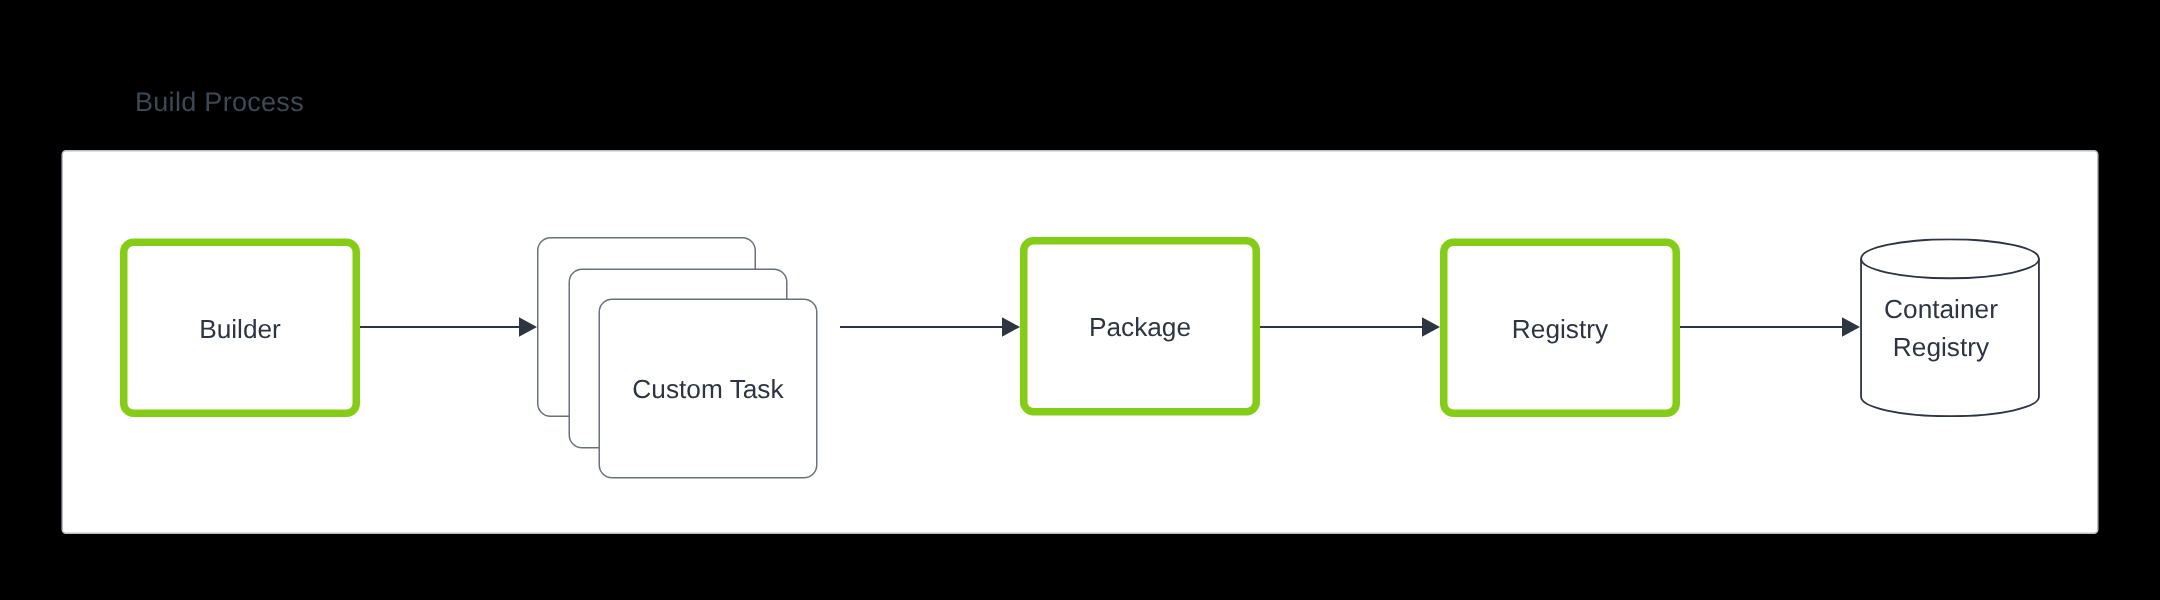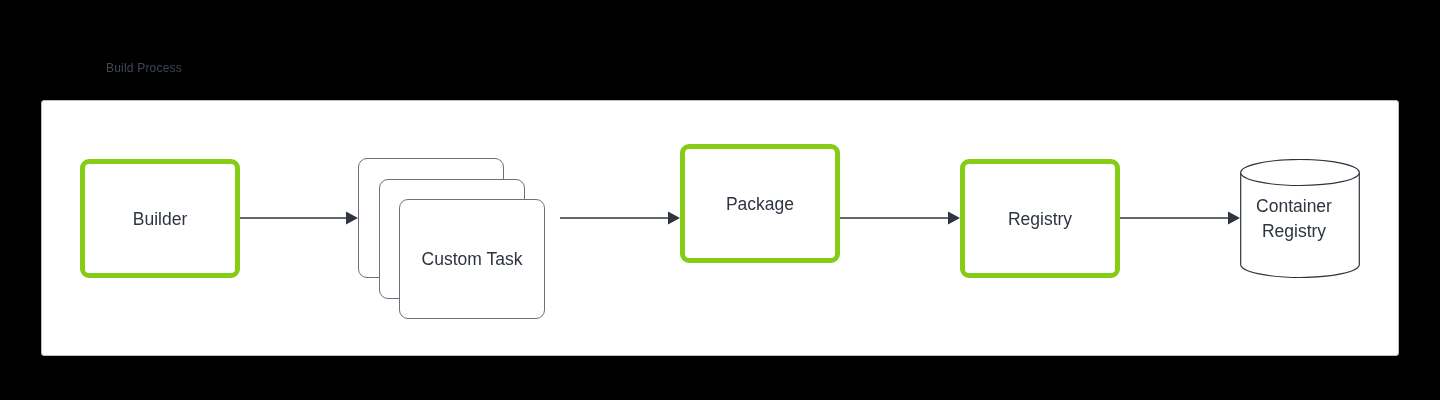--- a/index.html
+++ b/index.html
@@ -20,27 +20,26 @@
     width: 1440px;
     height: 400px;
     background: #000000;
   }
 
   
   .diagram-title {
     position: absolute;
     left: 90px;
     top: 56px;
-    font-size: 12px;
+    font-size: 18px;
     line-height: 24px;
     letter-spacing: 0.2px;
     color: #3e4855;
     white-space: nowrap;
     user-select: none;
-    margin-left: 16px;
   }
 
   
   .group-container {
     position: absolute;
     left: 41px;
     top: 100px;
     width: 1358px;
     height: 256px;
     background: #ffffff;
@@ -64,21 +63,21 @@
   .node-label {
     font-size: 17.5px;
     line-height: 22px;
     color: #2e3440;
     white-space: pre-line;
     user-select: none;
   }
 
   
   #node-builder  { left: 80px;  top: 159px; width: 160px; height: 119px; }
-  #node-package  { left: 680px; top: 144px; width: 160px; height: 119px; }
+  #node-package  { left: 680px; top: 158px; width: 160px; height: 119px; }
   #node-publish  { left: 960px; top: 159px; width: 160px; height: 119px; }
 
   
   #task-stack {
     position: absolute;
     left: 358px;
     top: 158px;
     width: 202px;
     height: 162px;
   }

